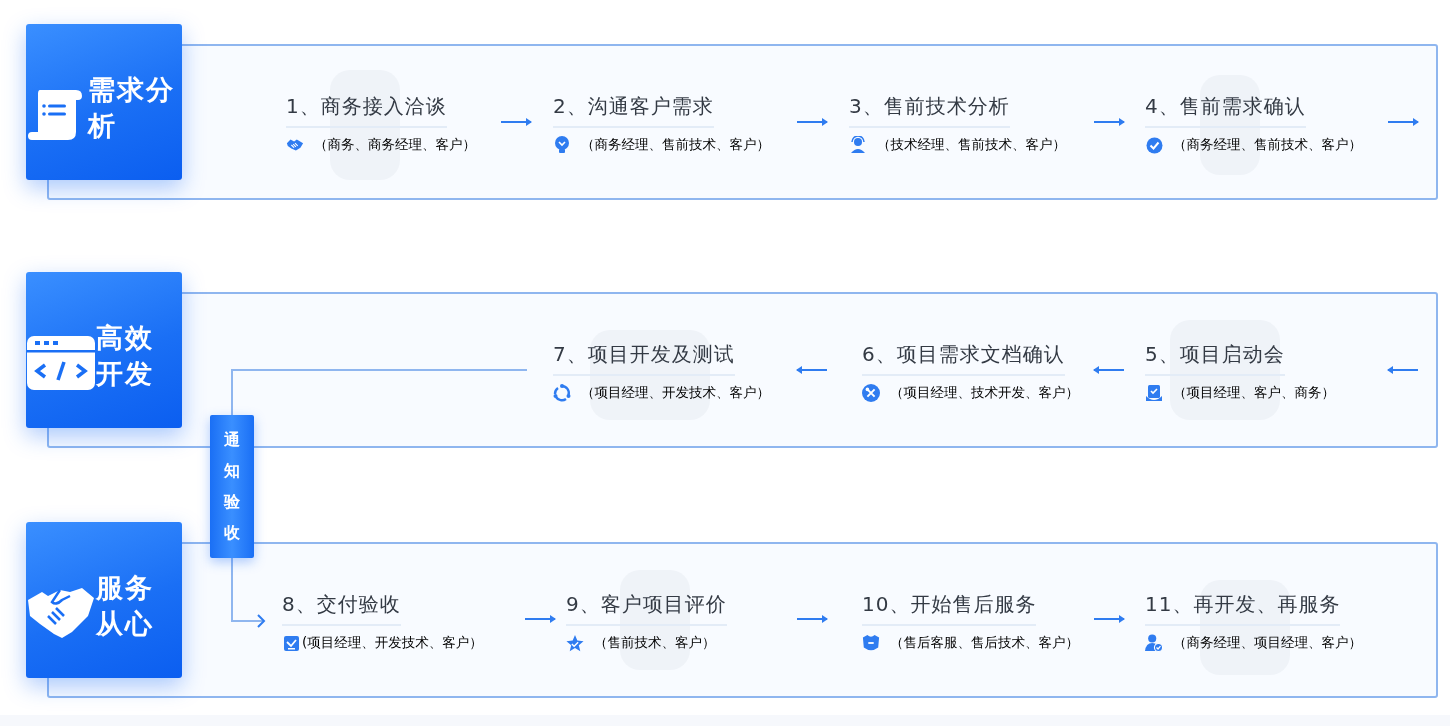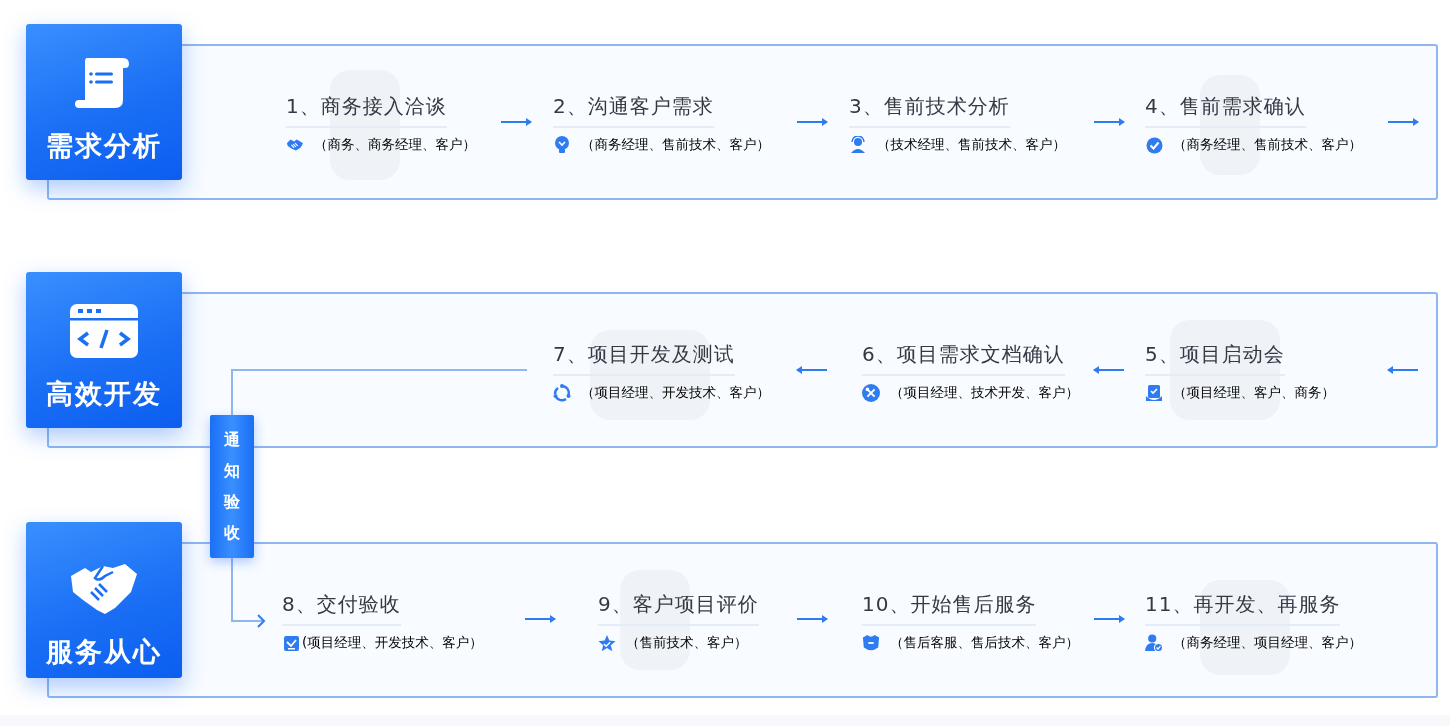--- a/index.html
+++ b/index.html
@@ -20,21 +20,21 @@
       border-radius: 3px;
       background: #f8fbff;
     }
     .tile {
       position: absolute;
       left: 26px; width: 156px; height: 156px;
       border-radius: 3px;
       background: linear-gradient(160deg, #3a8fff 0%, #1a6ff5 55%, #0b5ef0 100%);
       box-shadow: 0 8px 22px rgba(30, 110, 245, 0.35);
       color: #fff;
-      display: flex; flex-direction: column; align-items: center;
+      display: flex; flex-direction: row; align-items: center;
       z-index: 3;
     }
     .tile .tile-icon { margin-top: 26px; width: 70px; height: 66px; display: flex; align-items: center; justify-content: center; }
     .tile .tile-label { margin-top: 12px; font-size: 27px; font-weight: bold; letter-spacing: 2px; }
 
     .step {
       position: absolute;
       z-index: 2;
     }
     .step-title {
@@ -257,21 +257,21 @@
           <rect x="1" y="1" width="15" height="15" rx="2" fill="#2f7cf0"></rect>
           <path d="M4 7 L8 11 L13 5" stroke="#fff" stroke-width="1.8" fill="none"></path>
           <rect x="5" y="13" width="7" height="1.5" fill="#fff"></rect>
         </svg>
     </span>
     <span>(项目经理、开发技术、客户）</span>
   </div>
 </div>
 <div class="arrow right" style="left:525px; top:618px;"></div>
 
-<div class="step" style="left:598px; top:591px;">
+<div class="step" style="left:566px; top:591px;">
   <div class="step-title">9、客户项目评价</div>
   <div class="step-sub">
     <span class="sub-icon">
       <svg width="20" height="19" viewBox="0 0 20 19">
           <path d="M10 0 L12.6 6.3 L19.5 6.9 L14.2 11.4 L15.9 18.2 L10 14.6 L4.1 18.2 L5.8 11.4 L0.5 6.9 L7.4 6.3 Z" fill="#2f7cf0"></path>
           <path d="M6.5 10 L9 12.5 L13.5 8" stroke="#fff" stroke-width="1.6" fill="none"></path>
         </svg>
     </span>
     <span>（售前技术、客户）</span>
   </div>

